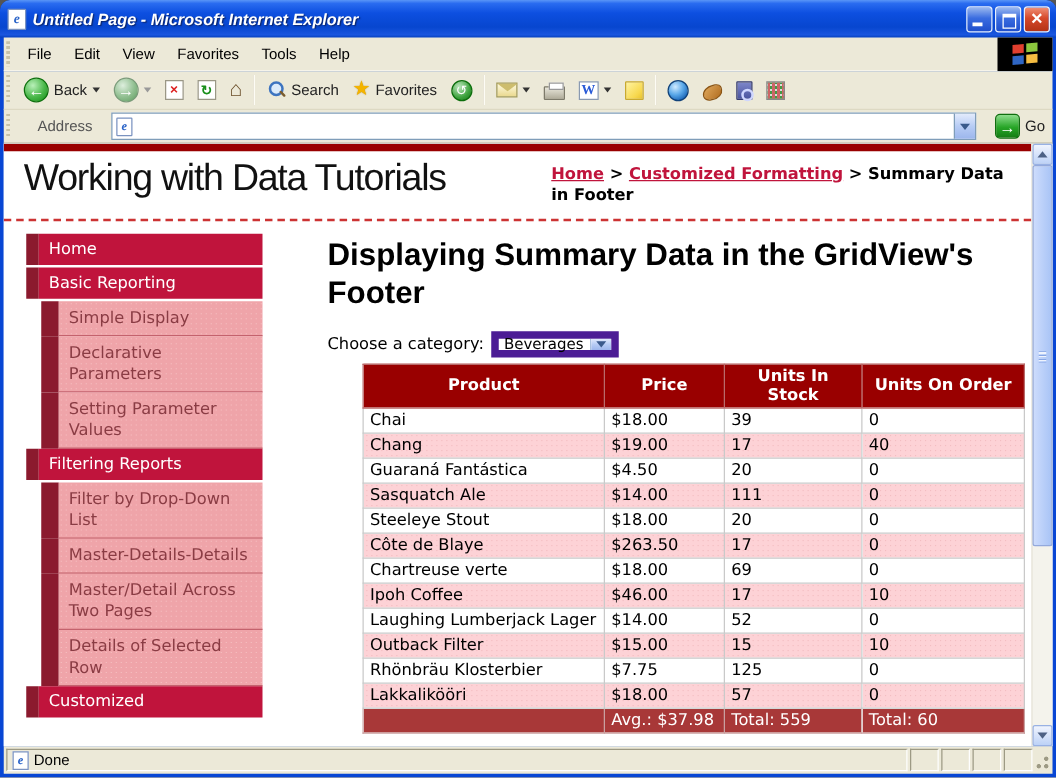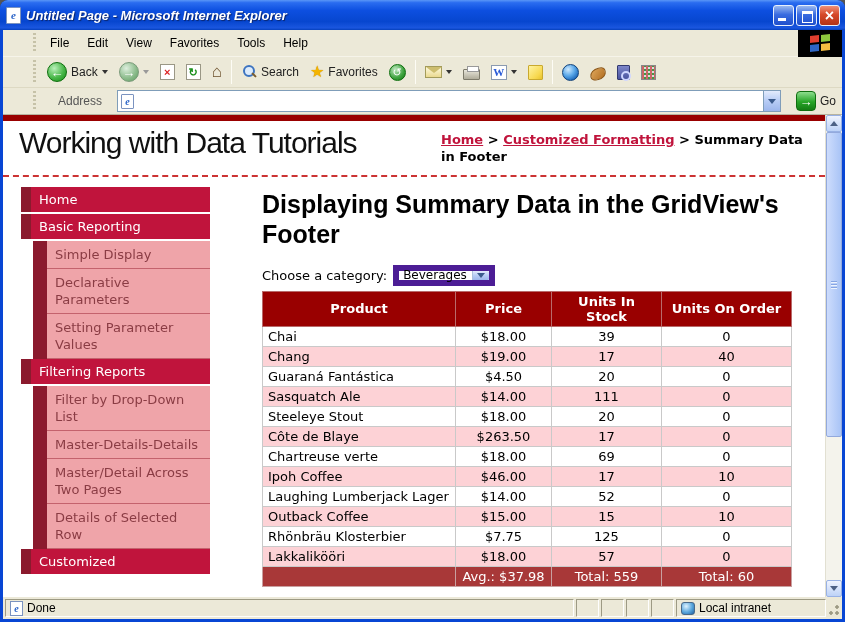--- a/index.html
+++ b/index.html
@@ -18,21 +18,21 @@
     display:inline-flex; align-items:center; justify-content:center; font:bold italic 11px "Liberation Serif",serif; color:#2b64c8; flex:none;}
   .winbtns{ display:flex; gap:2px; }
   .wbtn{ width:21px; height:21px; border-radius:3px; border:1px solid #e8f0fd; position:relative; cursor:default;}
   .wbtn.blue{ background:linear-gradient(180deg,#9ab8ef,#3a6ce0 45%,#1f4fcc); }
   .wbtn.red{ background:linear-gradient(180deg,#f09076,#d6492a 45%,#b33316); }
   .wbtn.min::after{ content:""; position:absolute; left:4px; bottom:4px; width:8px; height:3px; background:#fff; }
   .wbtn.max::after{ content:""; position:absolute; left:5px; top:5px; width:9px; height:8px; border:1px solid #fff; border-top:3px solid #fff; }
   .wbtn.close::after{ content:"×"; position:absolute; left:0; top:-1px; right:0; bottom:0; color:#fff; font:bold 16px/21px "Liberation Sans",sans-serif; text-align:center; }
 
   
-  .menubar,.toolbar,.addressbar{ background:#ECE9D8; margin:0 3px; display:flex; align-items:center;padding-left:28px; }
+  .menubar,.toolbar,.addressbar{ background:#ECE9D8; margin:0 3px; display:flex; align-items:center; }
   .menubar{ height:27px; border-bottom:1px solid #f6f4ea; }
   .grip{ width:5px; height:80%; margin:0 3px 0 2px;
     background:repeating-linear-gradient(180deg,#c6c2a8 0 2px,transparent 2px 4px); background-size:3px 100%; background-repeat:repeat-y;}
   .menu-item{ font-size:12px; color:#000; padding:4px 9px; cursor:default; }
   .brandbox{ margin-left:auto; width:44px; height:27px; background:#000; display:flex; align-items:center; justify-content:center; }
   .winflag{ display:grid; grid-template-columns:9px 9px; grid-template-rows:7px 7px; gap:2px; transform:skewY(-6deg); }
   .winflag i{ display:block; }
   .winflag i:nth-child(1){ background:#e03f2f; } .winflag i:nth-child(2){ background:#8cc63e; }
   .winflag i:nth-child(3){ background:#2f66c4; } .winflag i:nth-child(4){ background:#f5bd42; }
 
@@ -104,26 +104,26 @@
 
   
   .main{ margin-left:259px; width:529px; }
   .heading{ font-family:"Liberation Sans",sans-serif; font-size:25px; font-weight:bold; color:#000; line-height:1.2; margin:2px 0 16px 0; }
   .cat-row{ display:flex; align-items:center; gap:6px; font-size:13px; margin-bottom:5px; }
   .xp-select{ width:102px; height:21px; border:6px solid #4c1d95; background:#fff; display:flex; align-items:center; cursor:default; }
   .xp-select-text{ flex:1; font-size:12px; padding:0 4px; white-space:nowrap; overflow:hidden; }
   .xp-select-btn{ width:17px; height:100%; background:linear-gradient(180deg,#e3ebfc,#b7ccf5 50%,#9cb6ec); border-left:1px solid #aac0de;
     display:flex; align-items:center; justify-content:center; border-radius:0 1px 1px 0; }
 
-  table.grid{ border-collapse:collapse; width:529px; font-size:13px; table-layout:fixed; }
+  table.grid{ border-collapse:collapse; width:529px; font-size:13px; table-layout:fixed;margin-left:28px; }
   table.grid th{ background:#990000; color:#fff; font-weight:bold; text-align:center; padding:2px 4px; border:1px solid #b96a6a; }
   table.grid td{ padding:2px 5px; border:1px solid #c9c9c9; line-height:15px; overflow:hidden; white-space:nowrap; }
   table.grid tr.alt td{ background-color:#fdd2d6; background-image:radial-gradient(#f0b6bb 22%, transparent 23%); background-size:4px 4px; }
   table.grid tfoot td{ background:#a83838; color:#fff; border:1px solid #c9a0a0; }
-  .ta-r{ text-align:center; } .ta-l{ text-align:left; }
+  .ta-r{ text-align:left; } .ta-l{ text-align:left; }
 
   
   .scrollbar{ width:17px; background:#f4f3ec; display:flex; flex-direction:column; border-left:1px solid #e2e0d2; }
   .sb-arrow{ height:17px; flex:none; background:linear-gradient(180deg,#f0f4fe,#bdd2f7); border:1px solid #98b1e4; border-radius:2px;
     display:flex; align-items:center; justify-content:center; }
   .sb-arrow .tri{ border-top:5px solid #4d6185; }
   .sb-arrow.up .tri{ border-top:none; border-bottom:5px solid #4d6185; }
   .sb-track{ flex:1; position:relative; }
   .sb-thumb{ position:absolute; top:0; left:0; right:0; height:305px; background:linear-gradient(90deg,#cddcfc,#a9c4f6); border:1px solid #93a9dc; border-radius:2px; }
   .sb-thumb::after{ content:""; position:absolute; left:4px; right:4px; top:50%; height:9px; margin-top:-4px;
@@ -391,21 +391,21 @@
                   <td class="ta-r">17</td>
                   <td class="ta-r">10</td>
                 </tr>
                 <tr class="">
                   <td class="ta-l">Laughing Lumberjack Lager</td>
                   <td class="ta-r">$14.00</td>
                   <td class="ta-r">52</td>
                   <td class="ta-r">0</td>
                 </tr>
                 <tr class="alt">
-                  <td class="ta-l">Outback Coffee</td>
+                  <td class="ta-l">Outback Filter</td>
                   <td class="ta-r">$15.00</td>
                   <td class="ta-r">15</td>
                   <td class="ta-r">10</td>
                 </tr>
                 <tr class="">
                   <td class="ta-l">Rhönbräu Klosterbier</td>
                   <td class="ta-r">$7.75</td>
                   <td class="ta-r">125</td>
                   <td class="ta-r">0</td>
                 </tr>
@@ -443,20 +443,16 @@
 
   <div class="statusbar">
     <span class="pane left">
       <span class="status-doc">e</span>
       <span>Done</span>
     </span>
     <span class="pane small"></span>
     <span class="pane small"></span>
     <span class="pane small"></span>
     <span class="pane small"></span>
-    <span class="pane zone">
-      <span class="intranet-ic"></span>
-      <span>Local intranet</span>
-    </span>
     <span class="grip-corner"></span>
   </div>
 
 </div>
 
 </body></html>

